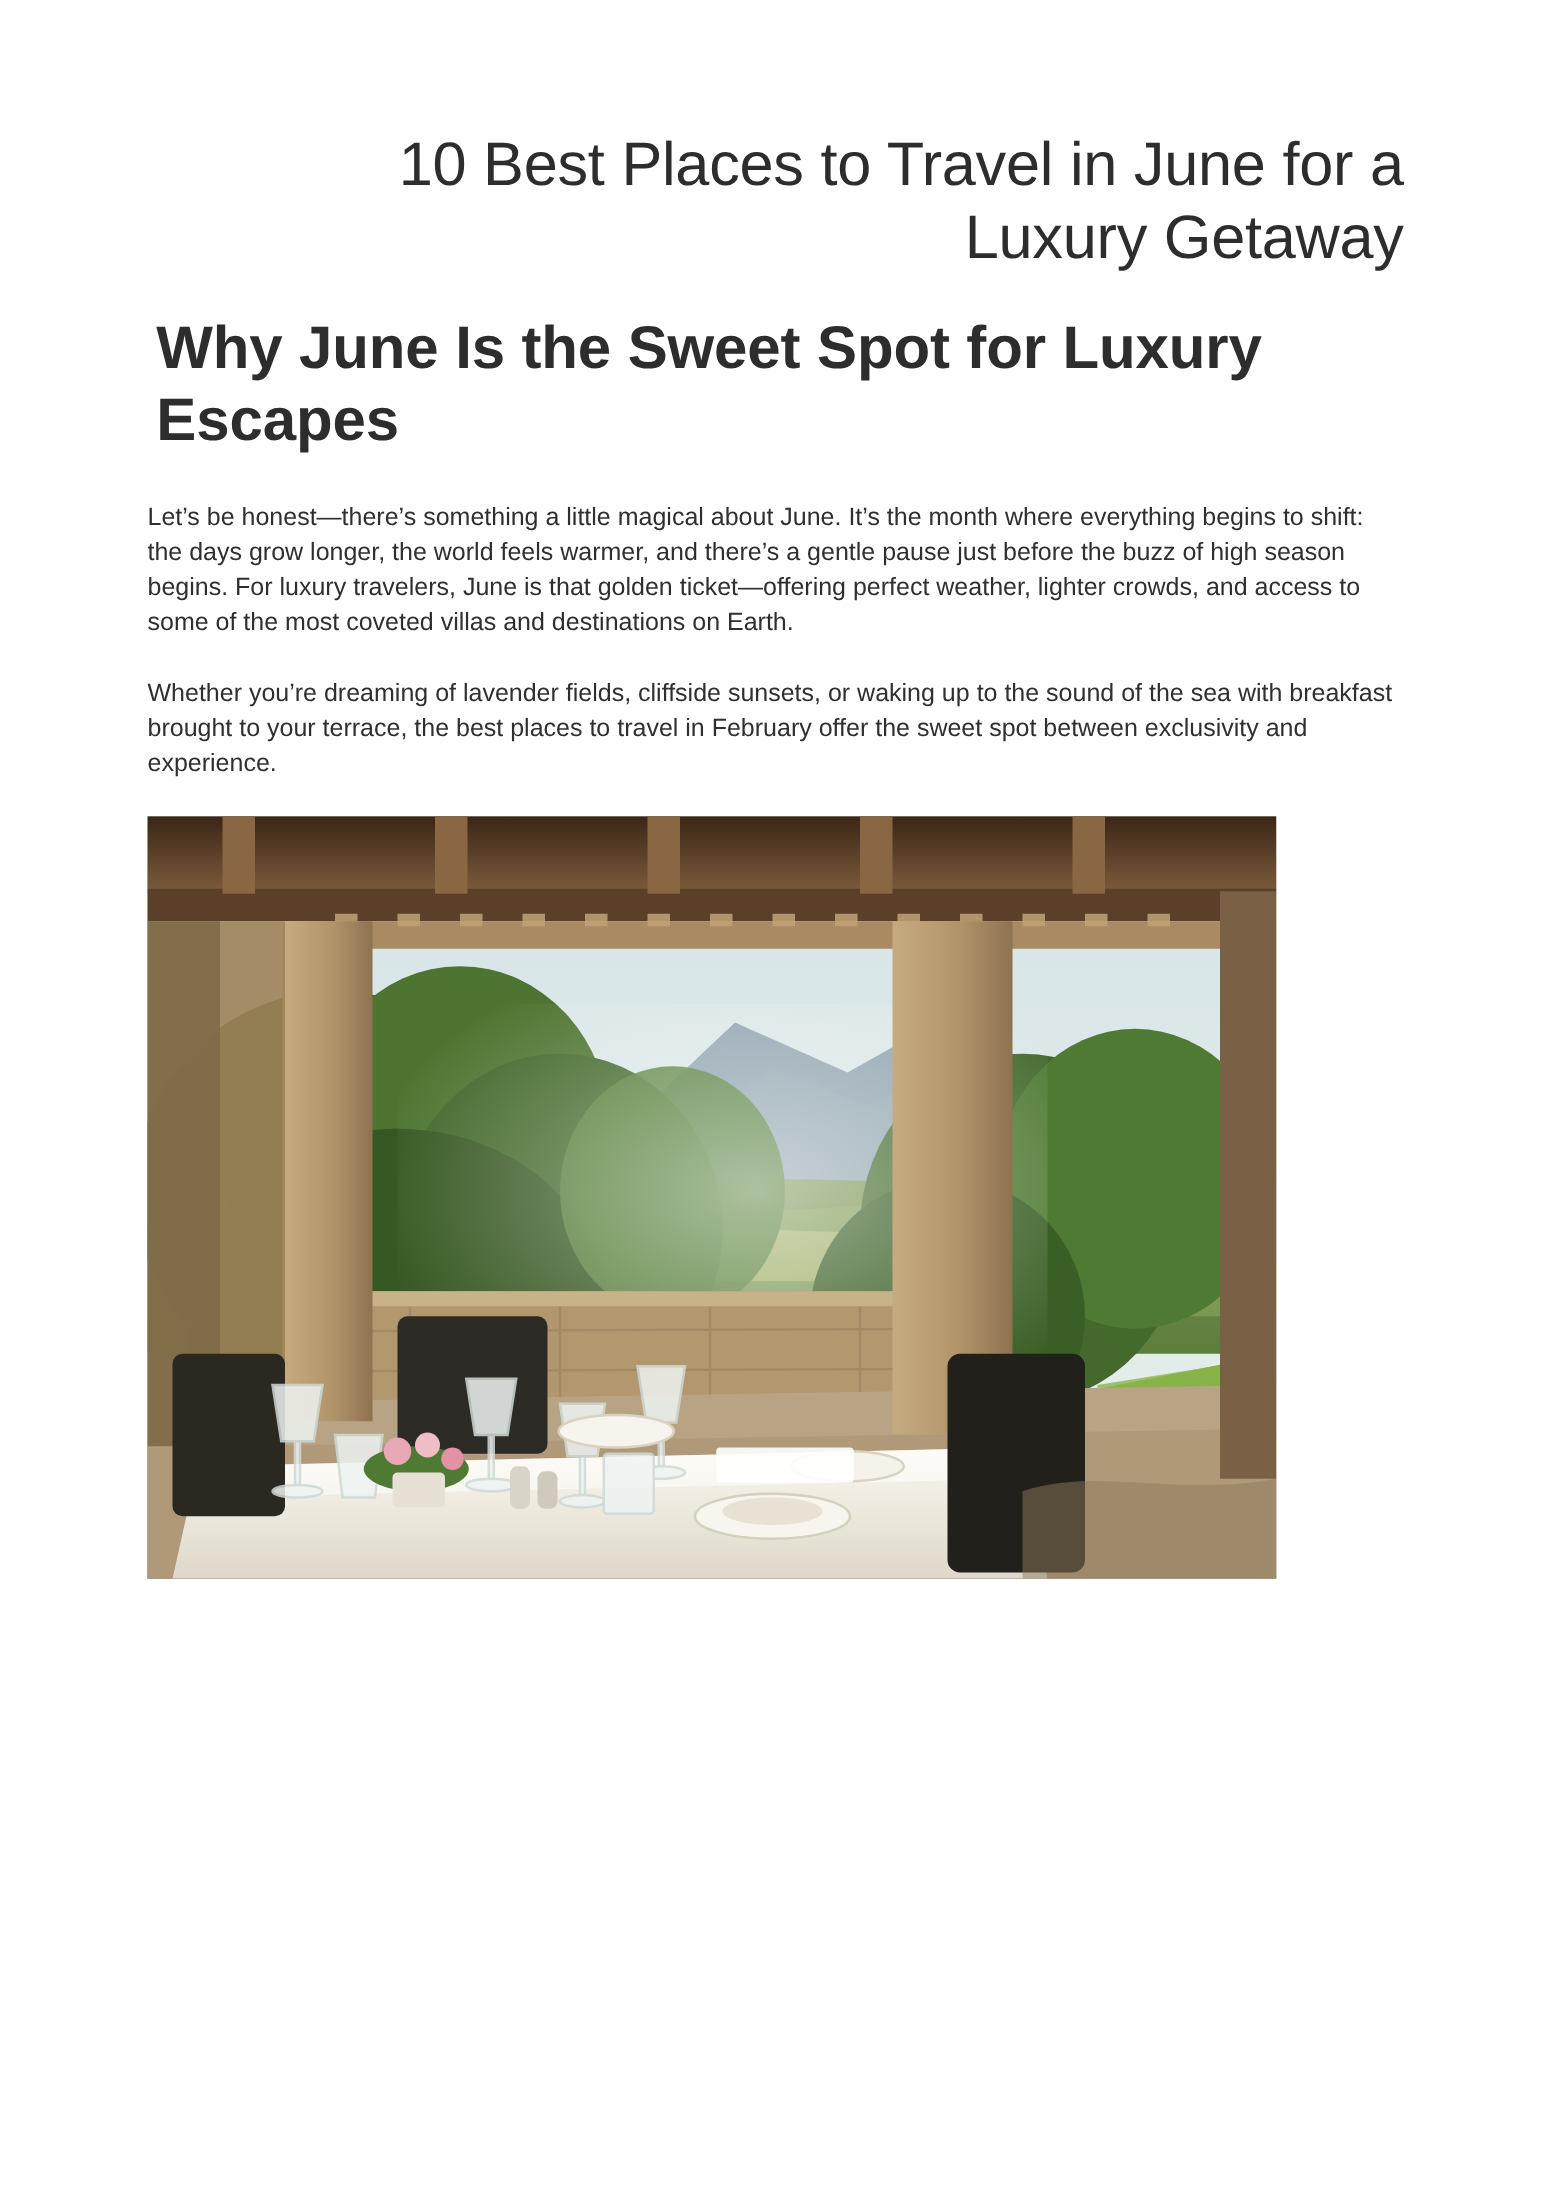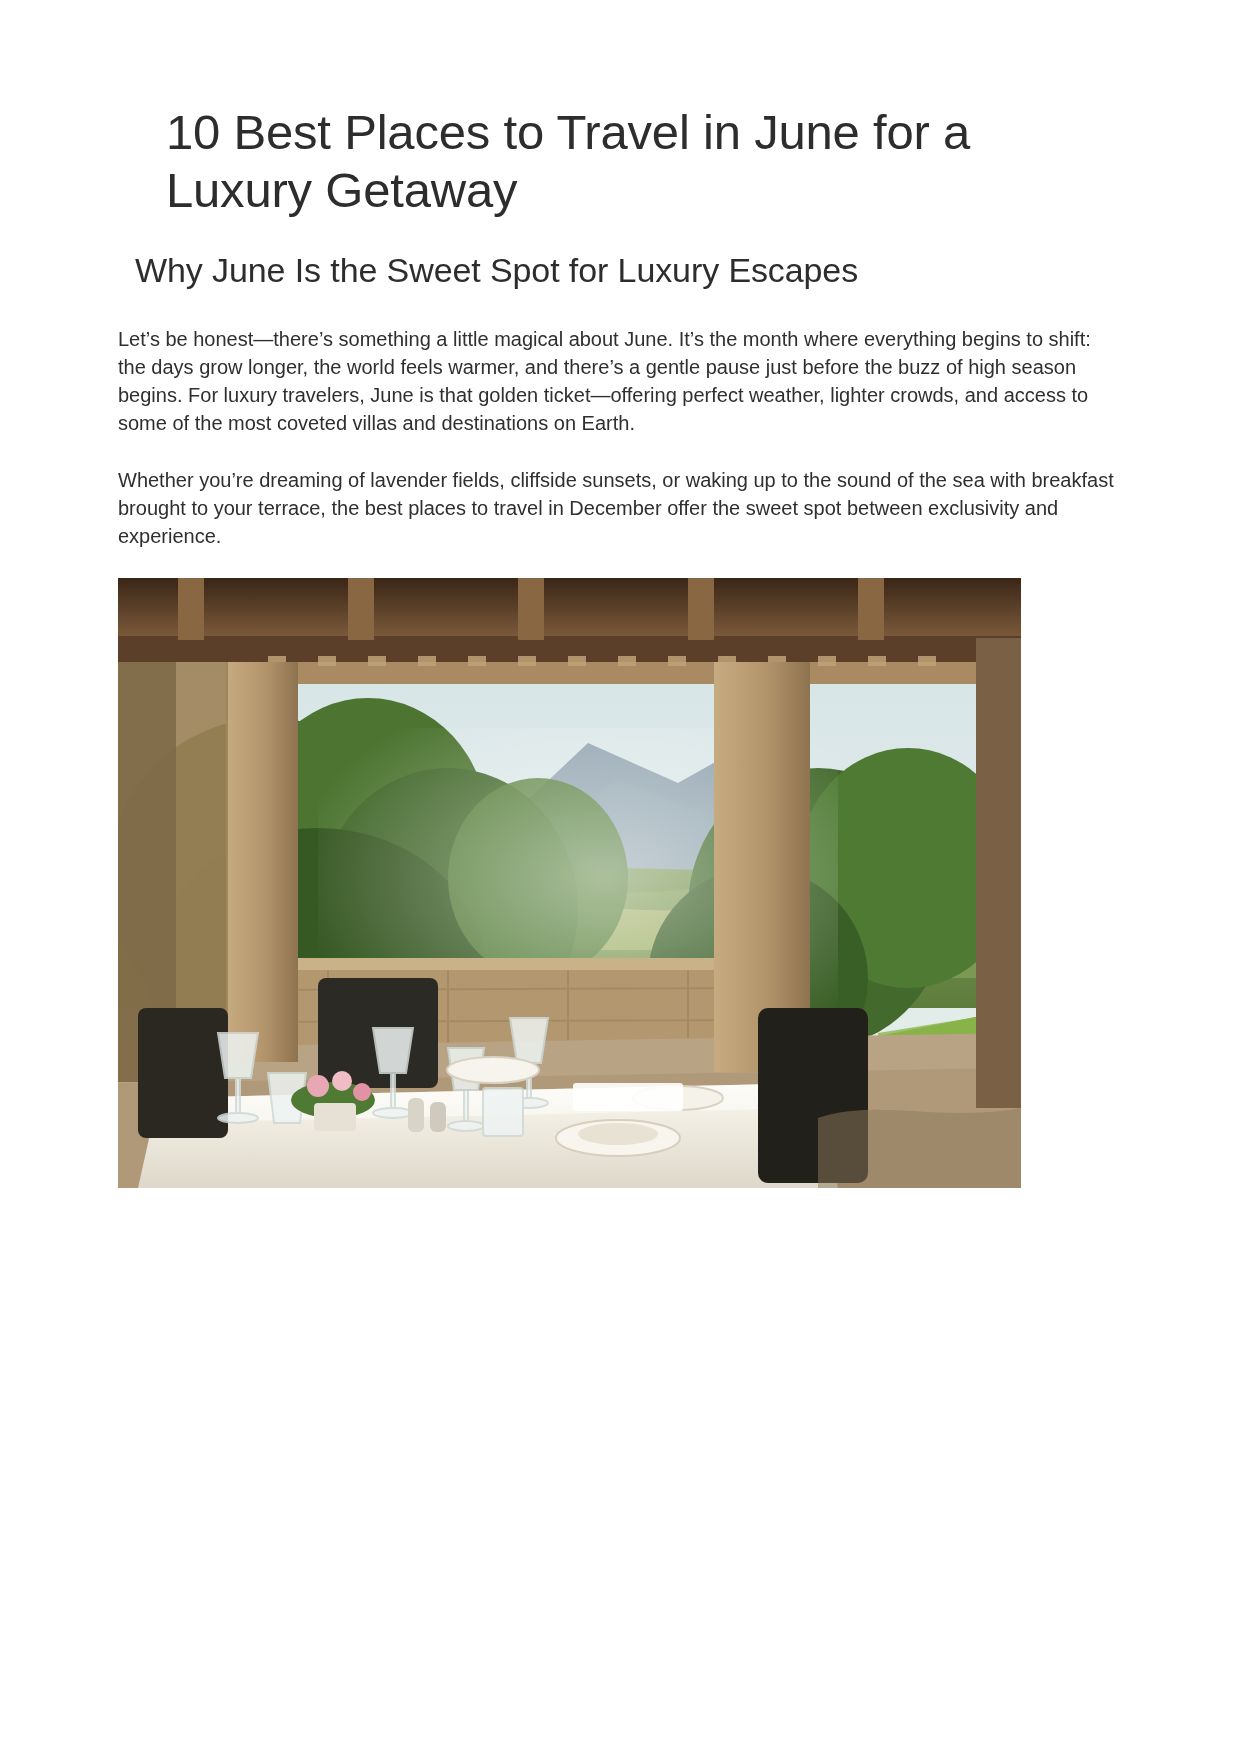--- a/index.html
+++ b/index.html
@@ -23,27 +23,28 @@
     background: #ffffff;
   }
   .doc-title {
     font-size: 49px;
     line-height: 1.18;
     font-weight: 400;
     color: #2d2d2d;
     margin: 0 0 30px 0;
     padding-left: 48px;
     letter-spacing: -0.2px;
+    text-align: right;
   }
   .section-heading {
-    font-size: 34px;
+    font-size: 48px;
     line-height: 1.21;
-    font-weight: 400;
+    font-weight: 700;
     color: #2d2d2d;
-    margin: 0 0 34px 17px;
+    margin: 0 0 34px 7px;
     letter-spacing: -0.1px;
   }
   .body-par {
     font-size: 20px;
     line-height: 1.41;
     font-weight: 400;
     color: #2f2f2f;
     margin: 0 0 28px 0;
     max-width: 1006px;
   }
@@ -71,21 +72,21 @@
 <body>
 
 <div class="page">
 
   <h1 class="doc-title">10 Best Places to Travel in June for a Luxury Getaway</h1>
 
   <h2 class="section-heading">Why June Is the Sweet Spot for Luxury Escapes</h2>
 
   <p class="body-par">Let’s be honest—there’s something a little magical about June. It’s the month where everything begins to shift: the days grow longer, the world feels warmer, and there’s a gentle pause just before the buzz of high season begins. For luxury travelers, June is that golden ticket—offering perfect weather, lighter crowds, and access to some of the most coveted villas and destinations on Earth.</p>
 
-  <p class="body-par">Whether you’re dreaming of lavender fields, cliffside sunsets, or waking up to the sound of the sea with breakfast brought to your terrace, the best places to travel in December offer the sweet spot between exclusivity and experience.</p>
+  <p class="body-par">Whether you’re dreaming of lavender fields, cliffside sunsets, or waking up to the sound of the sea with breakfast brought to your terrace, the best places to travel in February offer the sweet spot between exclusivity and experience.</p>
 
   <div class="photo-wrap">
     <svg viewBox="0 0 903 610" preserveAspectRatio="none">
       <defs>
         <linearGradient id="skyGrad" x1="0" y1="0" x2="0" y2="1">
           <stop offset="0%" stop-color="#d6e4e8"></stop>
           <stop offset="100%" stop-color="#e7efe9"></stop>
         </linearGradient>
         <linearGradient id="hillGrad" x1="0" y1="0" x2="0" y2="1">
           <stop offset="0%" stop-color="#7f9a58"></stop>

